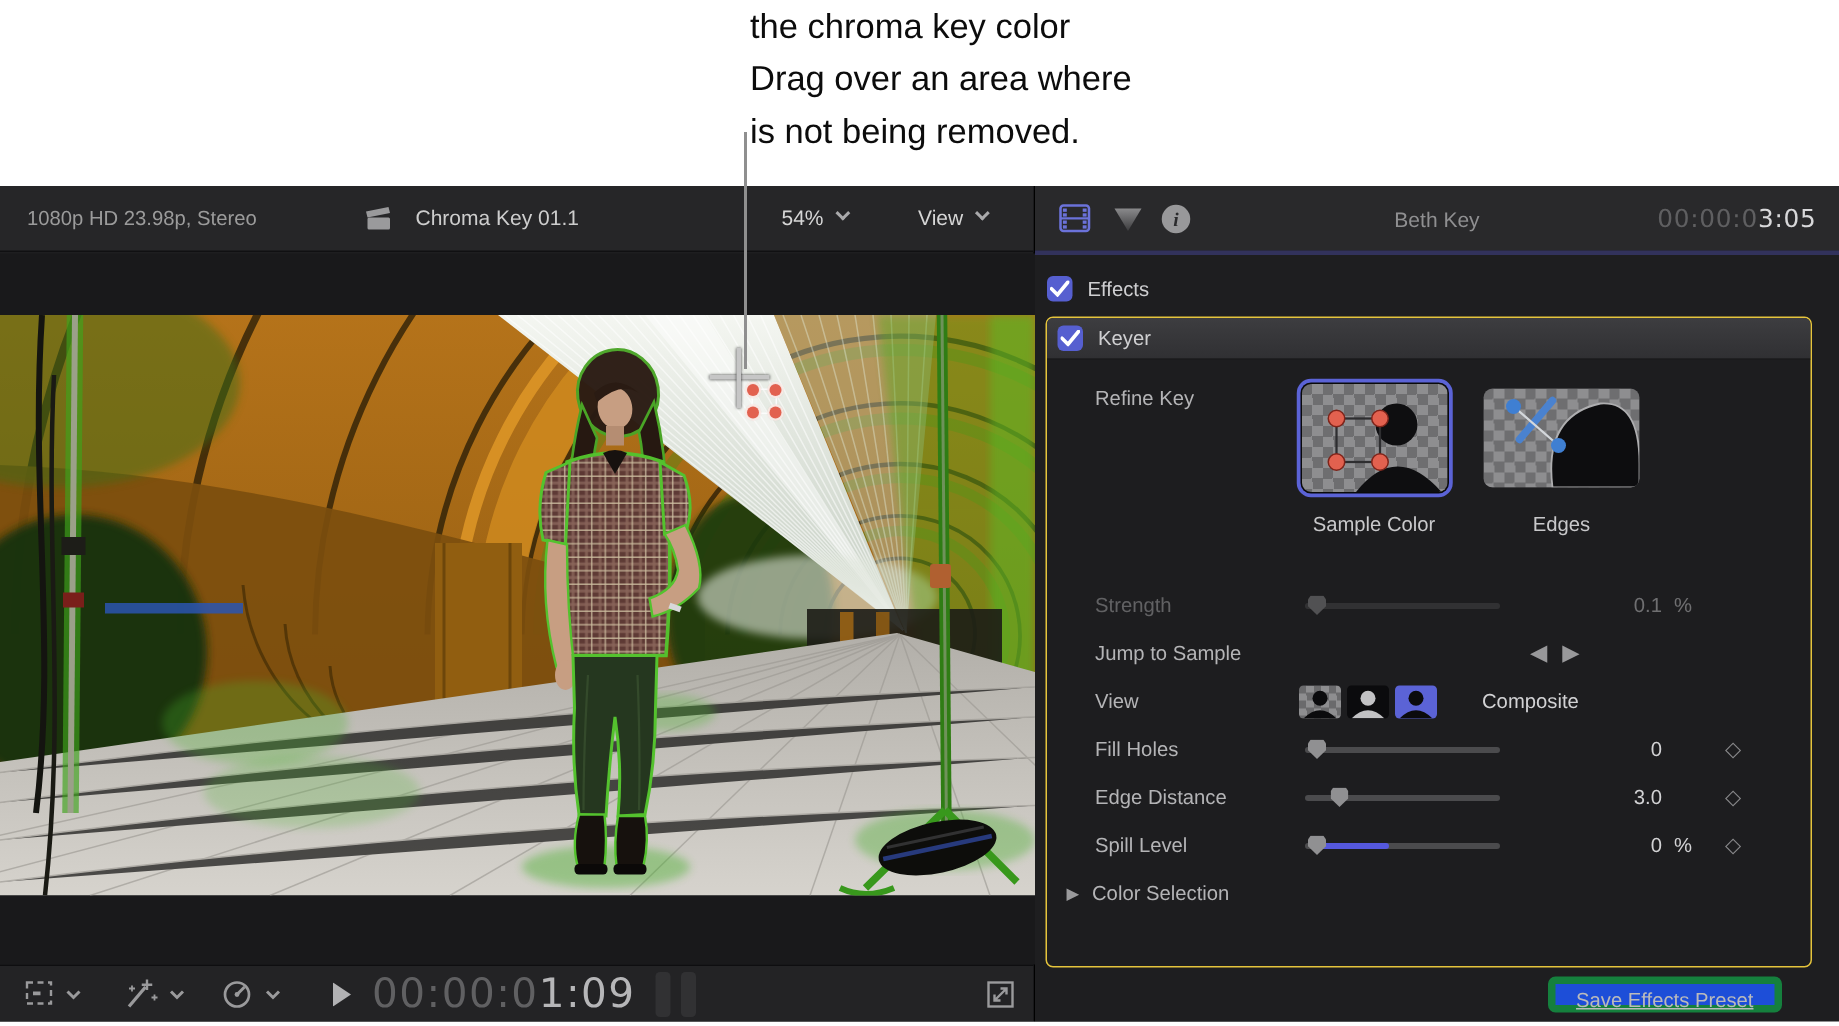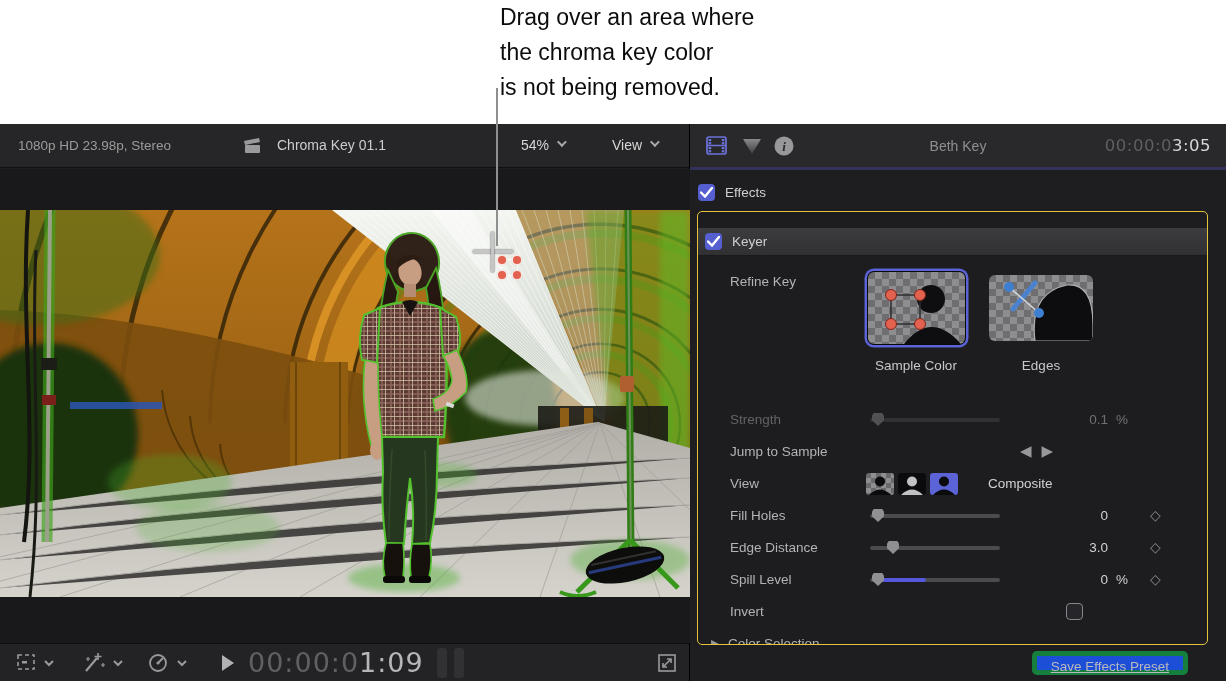--- a/index.html
+++ b/index.html
@@ -52,21 +52,21 @@
   .hdr-ic { position:absolute; top:10px; }
   .i-divider { position:absolute; left:0; top:43px; width:100%; height:3px; background:#32325c; }
 
   .effects-row { position:absolute; left:8px; top:56px; height:24px; display:flex; align-items:center; gap:10px;text-align:right; }
   .cb { width:17px; height:17px; border-radius:4px; background:#565fd0; position:relative; }
   .cb svg { position:absolute; left:2px; top:3px; }
   .row-label { font-size:13.5px; color:#cfcfd1; }
 
   
   .keyer { position:absolute; left:7px; top:87px; width:511px; height:434px; border:1.5px solid #e5c43c; border-radius:5px; background:#1d1d1f; overflow:hidden; }
-  .keyer-hdr { height:28px; background:linear-gradient(#3d3d40,#303033); display:flex; align-items:center; gap:10px; padding-left:7px; border-bottom:1px solid #1a1a1c;margin-top:16px; }
+  .keyer-hdr { height:28px; background:linear-gradient(#3d3d40,#303033); display:flex; align-items:center; gap:10px; padding-left:7px; border-bottom:1px solid #1a1a1c; }
   .k-label { position:absolute; left:32px; font-size:13.5px; color:#b4b4b6; }
   .k-value { position:absolute; left:330px; width:80px; text-align:right; font-size:13.5px; color:#d2d2d4; }
   .k-unit  { position:absolute; left:418px; font-size:13.5px; color:#d2d2d4; }
   .k-diamond { position:absolute; left:452px; font-size:14px; color:#88888a; }
   .k-row { position:relative; height:32px; }
   .dim { opacity:.45; }
 
   .refine-block { position:relative; height:148px; }
   .refine-label { position:absolute; left:32px; top:18px; font-size:13.5px; color:#b4b4b6; }
   .thumb-btn { position:absolute; border-radius:6px;
@@ -97,22 +97,22 @@
   .cs-label { position:absolute; left:30px; top:8px; font-size:13.5px; color:#b4b4b6; }
 
   .i-footer-btn { position:absolute; right:38px; bottom:6px; height:24px; padding:0 14px; background:#1d4ed8; border:5px solid #15803d; border-radius:5px; color:#bababc; font-size:13.5px; line-height:22px;text-decoration:underline; }
 </style>
 </head>
 <body>
 
 <div class="stage">
 
   <div class="callout">
+    <div>the chroma key color</div>
     <div>Drag over an area where</div>
-    <div>the chroma key color</div>
     <div>is not being removed.</div>
   </div>
   <div class="callout-line"></div>
 
   <div class="app">
 
     <div class="viewer-pane">
 
       <div class="v-toolbar">
         <span class="fmt">1080p HD 23.98p, Stereo</span>
@@ -522,24 +522,20 @@
           <span class="k-label" style="top:8px">Spill Level</span>
           <div class="slider">
             <div class="fill" style="left:4px;width:52px"></div>
             <div class="thumb" style="left:2px"></div>
           </div>
           <span class="k-value" style="top:8px">0</span>
           <span class="k-unit" style="top:8px">%</span>
           <span class="k-diamond" style="top:7px">◇</span>
         </div>
 
-        <div class="k-row">
-          <span class="k-label" style="top:8px">Invert</span>
-          <span class="invert-cb"></span>
-        </div>
 
         <div class="k-row">
           <span class="disclosure">▶</span>
           <span class="cs-label">Color Selection</span>
         </div>
       </div>
 
       <button class="i-footer-btn">Save Effects Preset</button>
     </div>
   </div>

